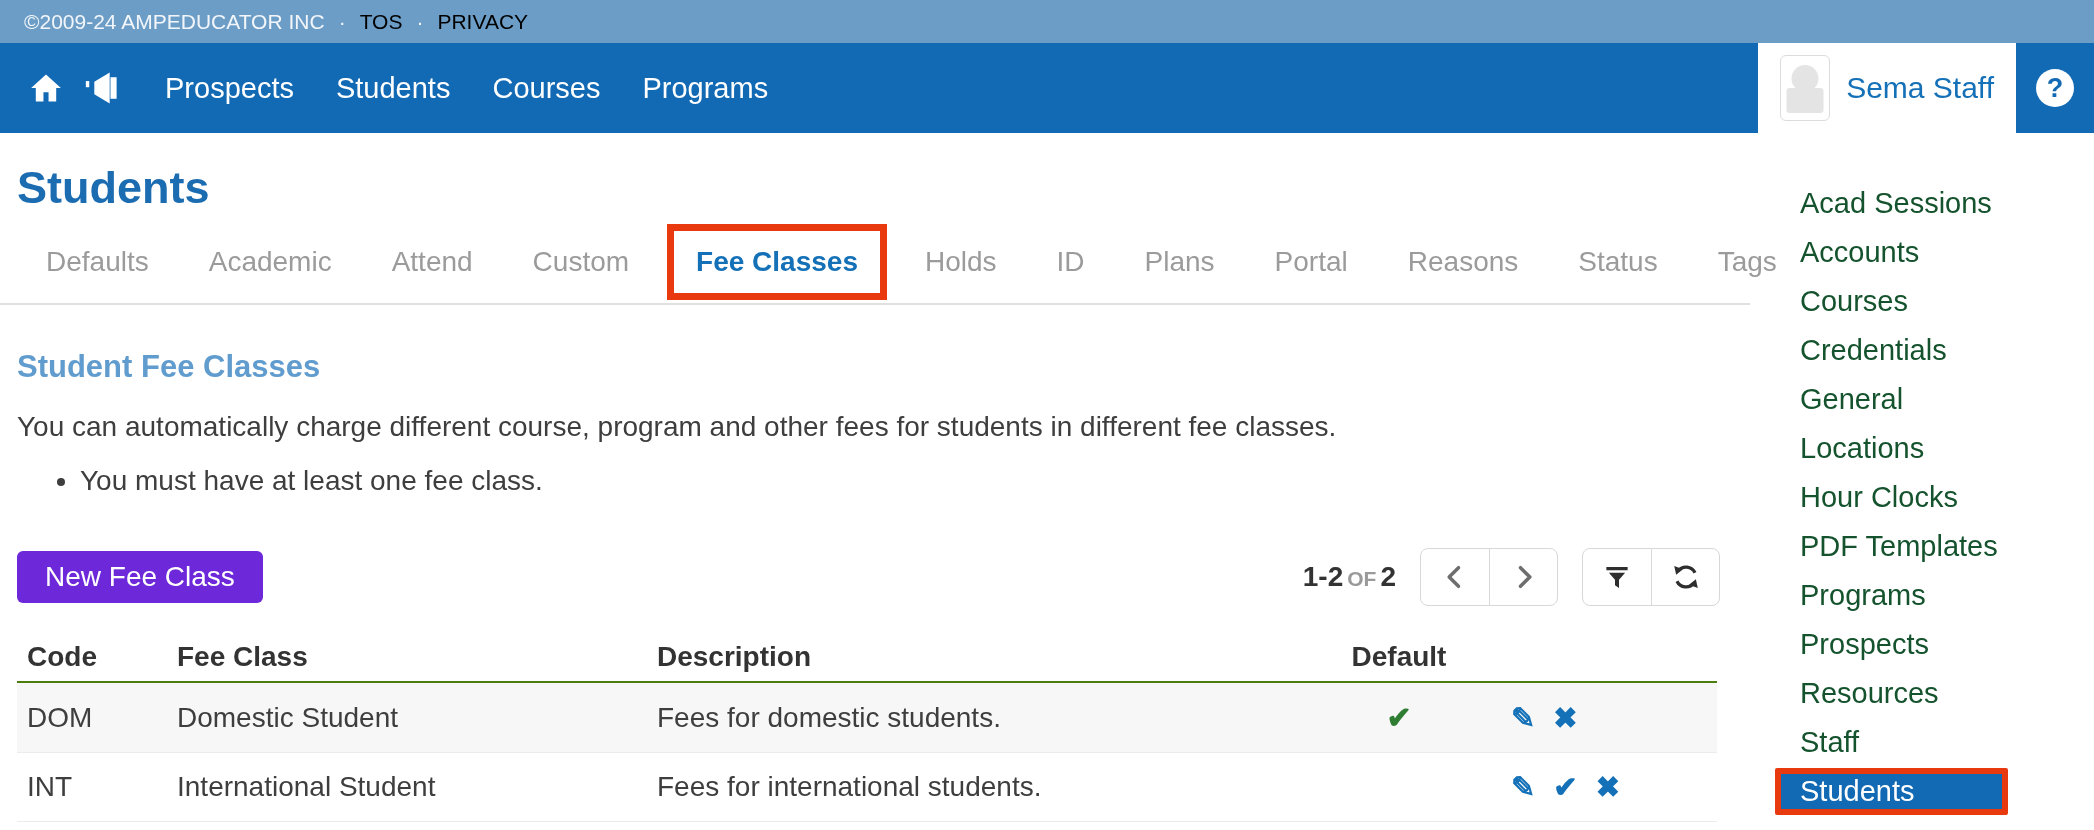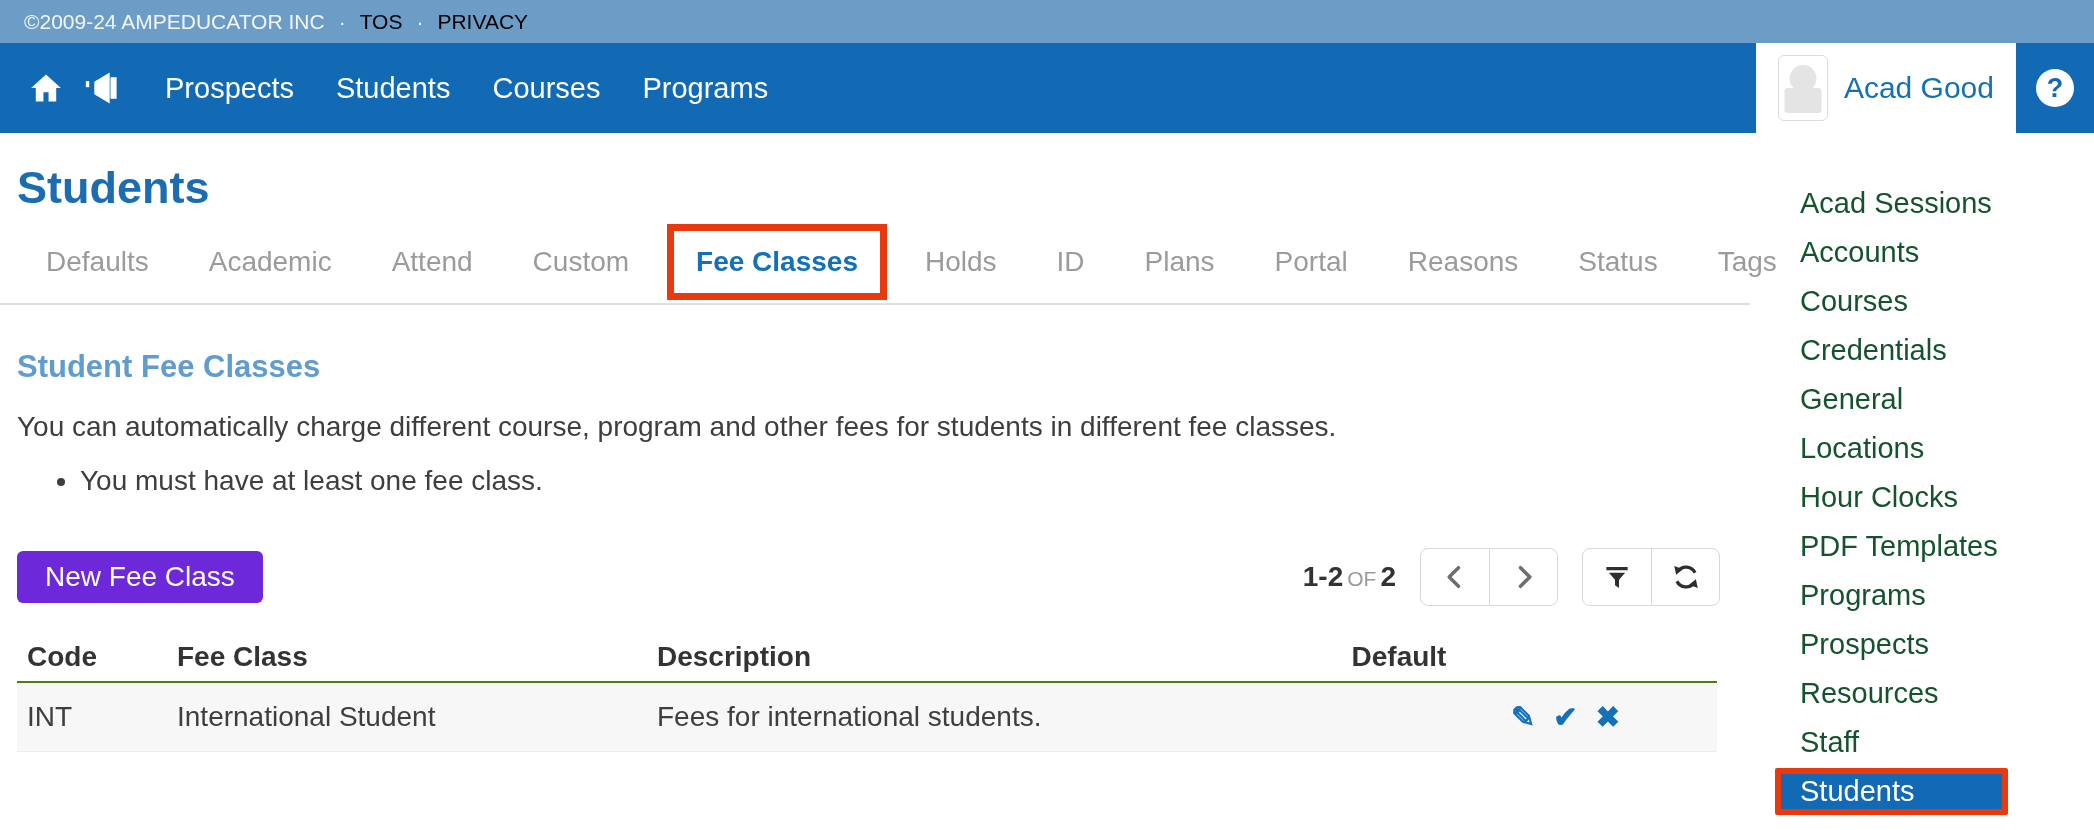--- a/index.html
+++ b/index.html
@@ -54,21 +54,21 @@
   .notes { margin:22px 0 0 52px; padding-left:28px; font-size:28px; color:#3e3e3e; }
   .notes li { margin-top:4px; }
 
   
   .toolbar { display:flex; align-items:center; margin:50px 30px 0 17px; height:60px; }
   .btn-green { background:#6d28d9; color:#fff; font-size:28px; border:none;
                height:52px; padding:0 28px; border-radius:6px; cursor:pointer;
                font-family:inherit; }
   .toolbar-right { margin-left:auto; display:flex; align-items:center; gap:24px; }
   .range { font-size:28px; color:#333; font-weight:bold; }
-  .range .of { font-size:21px; color:#9a9a9a; font-weight:normal; padding:0 4px; }
+  .range .of { font-size:21px; color:#9a9a9a; font-weight:bold; padding:0 4px; }
   .btn-group { display:flex; height:58px; border:1px solid #d8d8d8; border-radius:8px;
                background:#fff; overflow:hidden; }
   .group-btn { width:68px; display:flex; align-items:center; justify-content:center;
                cursor:pointer; }
   .group-btn + .group-btn { border-left:1px solid #d8d8d8; }
 
   
   table { margin:26px 0 0 17px; width:1700px; border-collapse:collapse; font-size:28px; }
   th { text-align:left; padding:8px 10px; color:#333; font-weight:bold;
        border-bottom:2px solid #4d7c0f; }
@@ -127,21 +127,21 @@
     <span class="nav-link">Students</span>
     <span class="nav-link">Courses</span>
     <span class="nav-link">Programs</span>
   </div>
   <div class="nav-right">
     <div class="user-box">
       <span class="avatar">
         <span class="head"></span>
           <span class="torso"></span>
       </span>
-      <span class="user-name">Acad Good</span>
+      <span class="user-name">Sema Staff</span>
     </div>
     <div class="help-btn">
       <span class="help-circle">?</span>
     </div>
   </div>
 </div>
 
 <div class="content">
 
   <h1 class="page-title">Students</h1>
@@ -228,20 +228,29 @@
       <tr>
         <th>Code</th>
         <th>Fee Class</th>
         <th>Description</th>
         <th class="center">Default</th>
         <th></th>
       </tr>
     </thead>
     <tbody>
       <tr>
+        <td>DOM</td>
+        <td>Domestic Student</td>
+        <td>Fees for domestic students.</td>
+        <td class="center"><span class="default-check">✔</span></td>
+        <td class="actions-cell">
+          <span class="action-icon">✎</span><span class="action-icon">✖</span>
+        </td>
+      </tr>
+      <tr>
         <td>INT</td>
         <td>International Student</td>
         <td>Fees for international students.</td>
         <td class="center"></td>
         <td class="actions-cell">
           <span class="action-icon">✎</span><span class="action-icon">✔</span><span class="action-icon">✖</span>
         </td>
       </tr>
     </tbody>
   </table>

